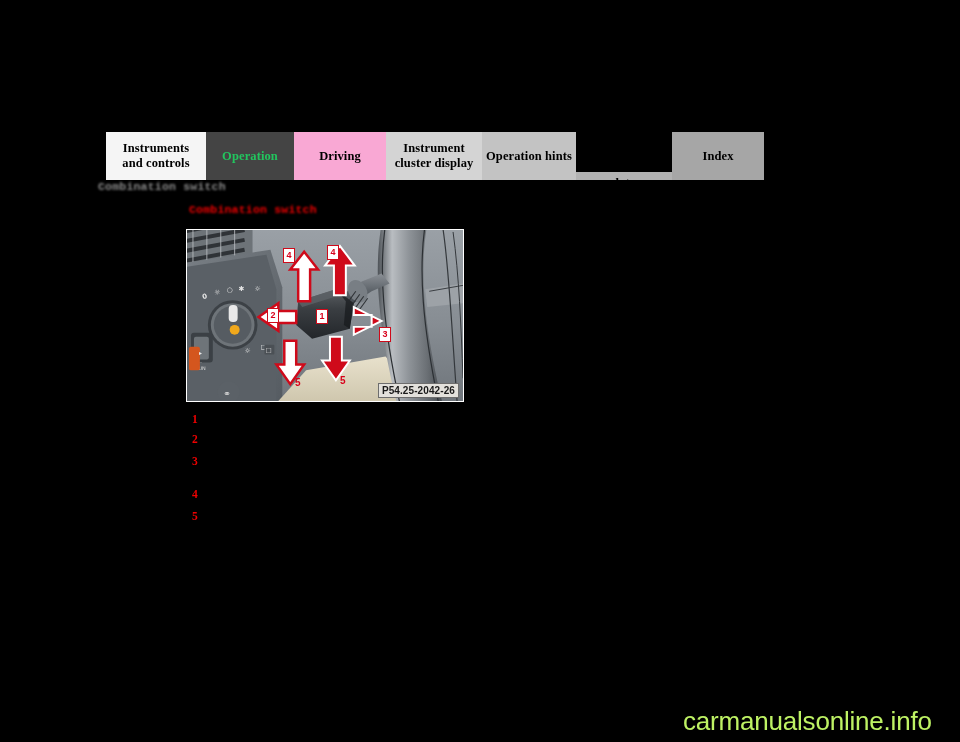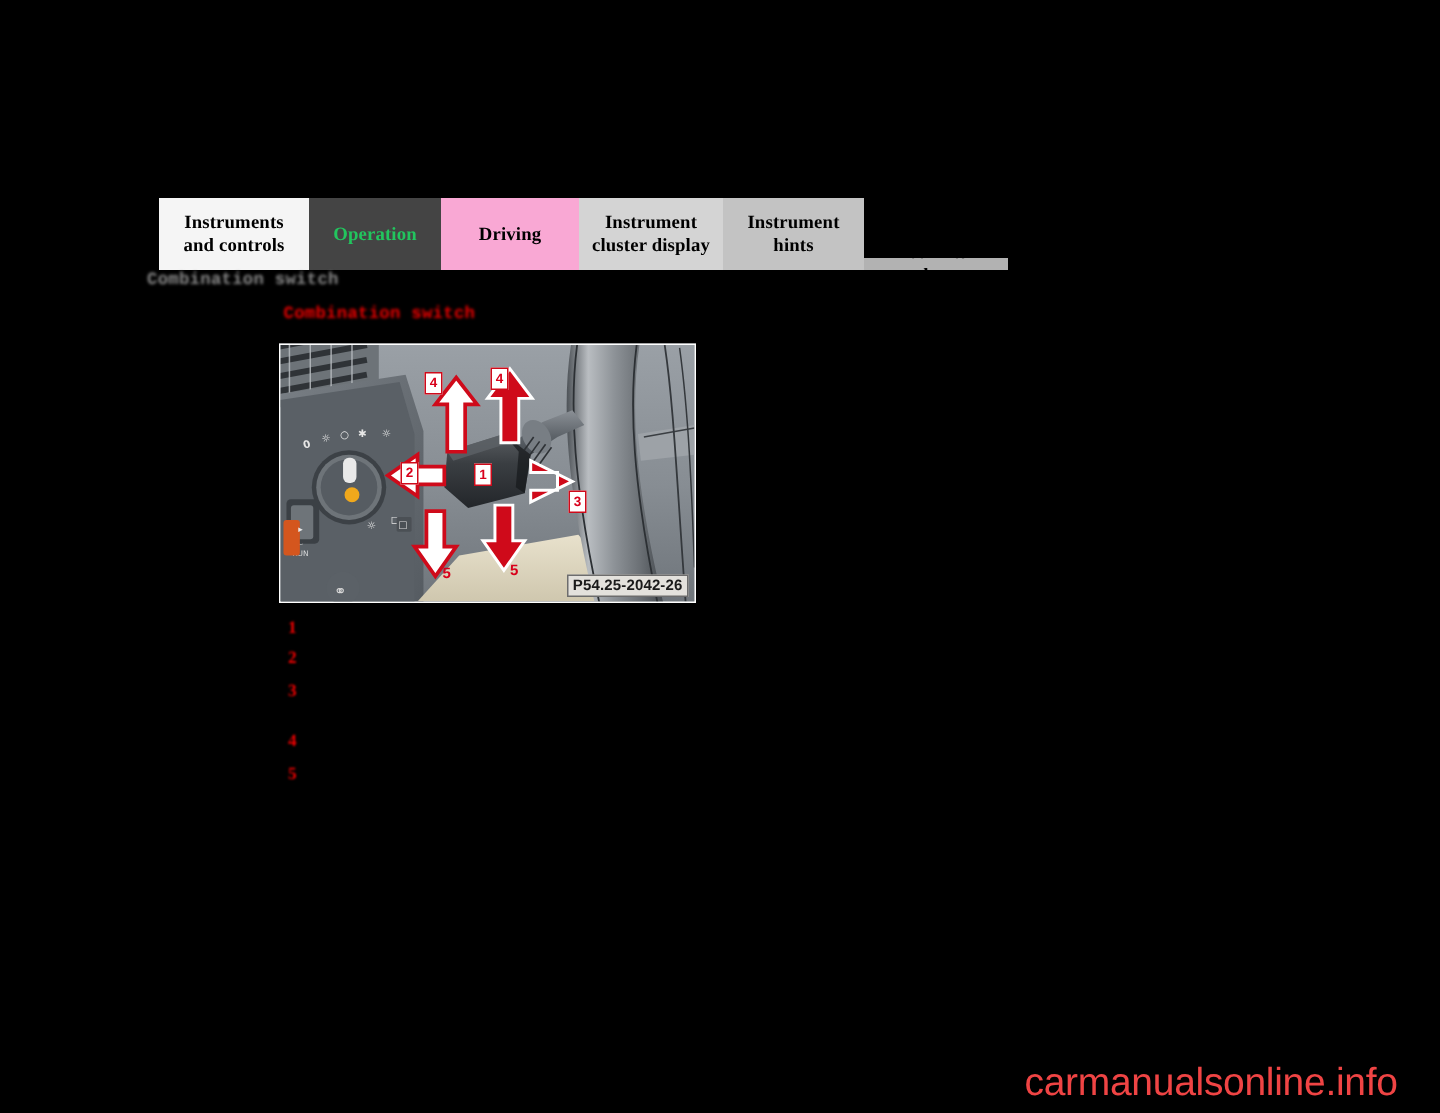--- a/index.html
+++ b/index.html
@@ -158,42 +158,43 @@
     font-size: 11.5px;
     line-height: 1.35;
     white-space: pre-line;
   }
 
   
   #watermark {
     position: absolute;
     left: 683px;
     top: 706px;
-    color: #ef4444;
+    color: #bef264;
     font-family: "Liberation Sans", sans-serif;
     font-size: 26px;
     letter-spacing: -0.2px;
     white-space: nowrap;
   }
 </style>
 </head>
 <body>
 
 <div id="page">
 
   <div id="nav-tabs">
       <div class="nav-tab" style="width: 100px; background: rgb(245, 245, 245);">Instruments
 and controls</div>
       <div class="nav-tab active" style="width: 88px; background: rgb(68, 68, 68);">Operation</div>
       <div class="nav-tab" style="width: 92px; background: #f9a8d4;">Driving</div>
       <div class="nav-tab" style="width: 96px; background: rgb(212, 212, 212);">Instrument
 cluster display</div>
-      <div class="nav-tab" style="width: 94px; background: rgb(195, 195, 195);">Instrument hints</div>
+      <div class="nav-tab" style="width: 94px; background: rgb(195, 195, 195);">Operation hints</div>
       <div class="nav-tab" style="width: 96px; background: rgb(178, 178, 178); margin-top: 40px;">Technical
 data</div>
+      <div class="nav-tab" style="width: 92px; background: rgb(166, 166, 166);">Index</div>
     </div>
 
   <div class="heading" id="heading-running">Combination switch</div>
 
   <div class="heading" id="heading-main">Combination switch</div>
 
   <div id="figure">
 
     <svg id="figure-canvas" viewBox="0 0 278 173" preserveAspectRatio="none">
       <defs>

